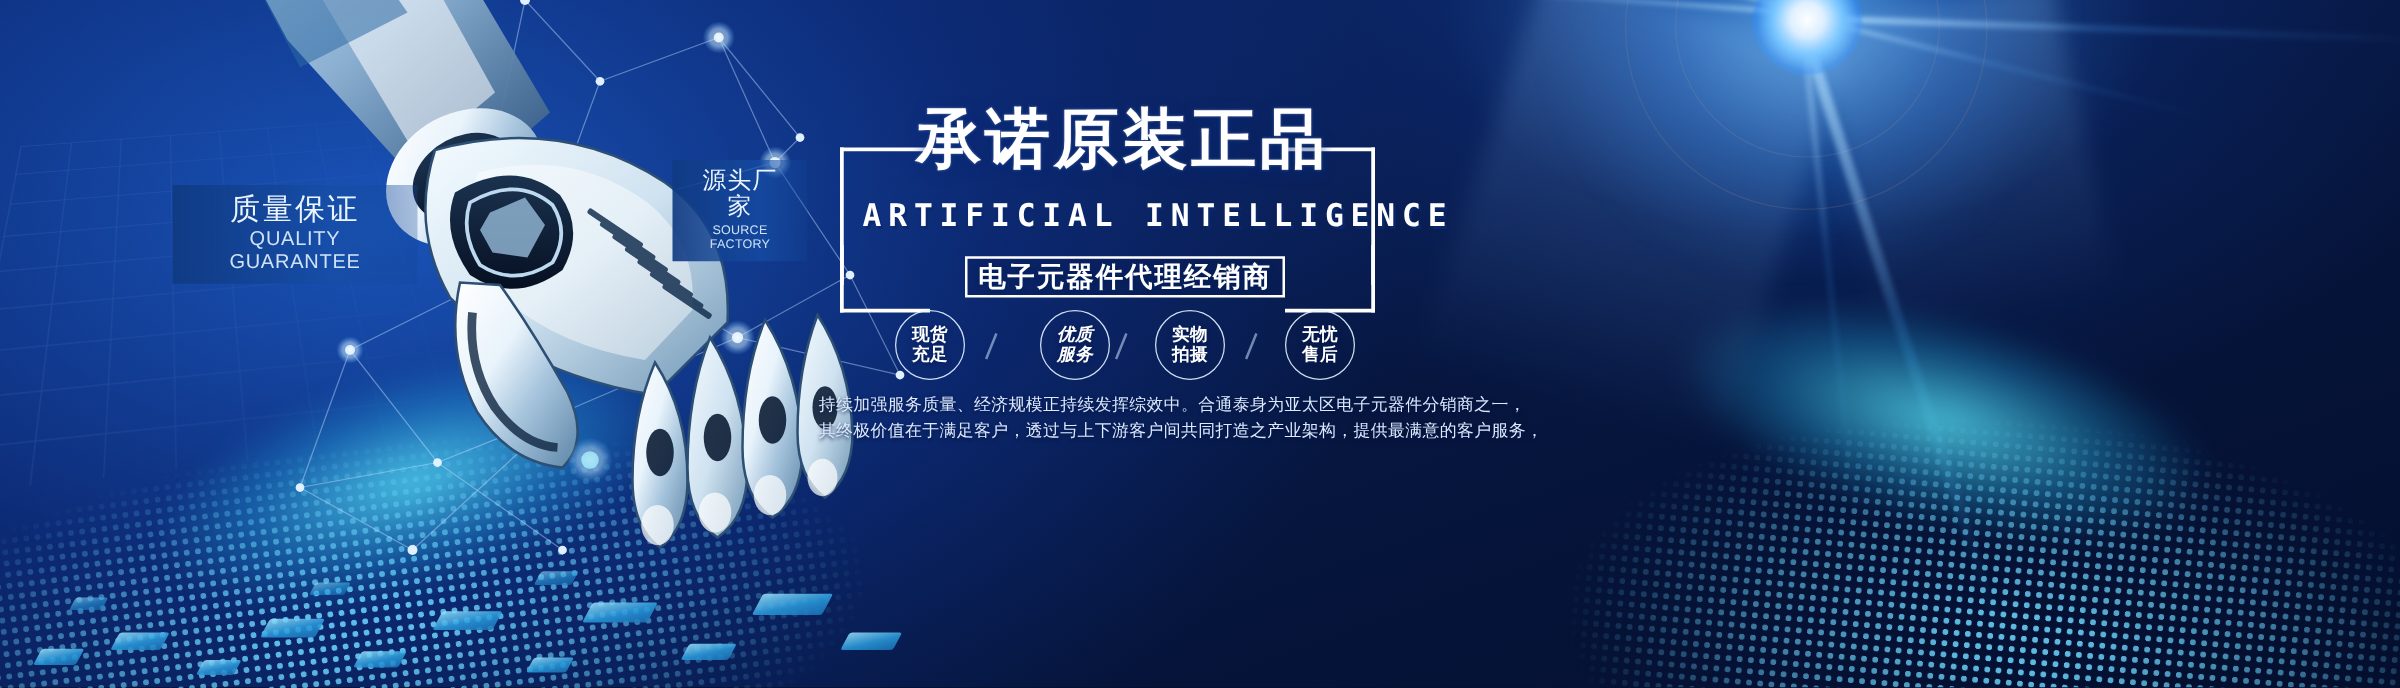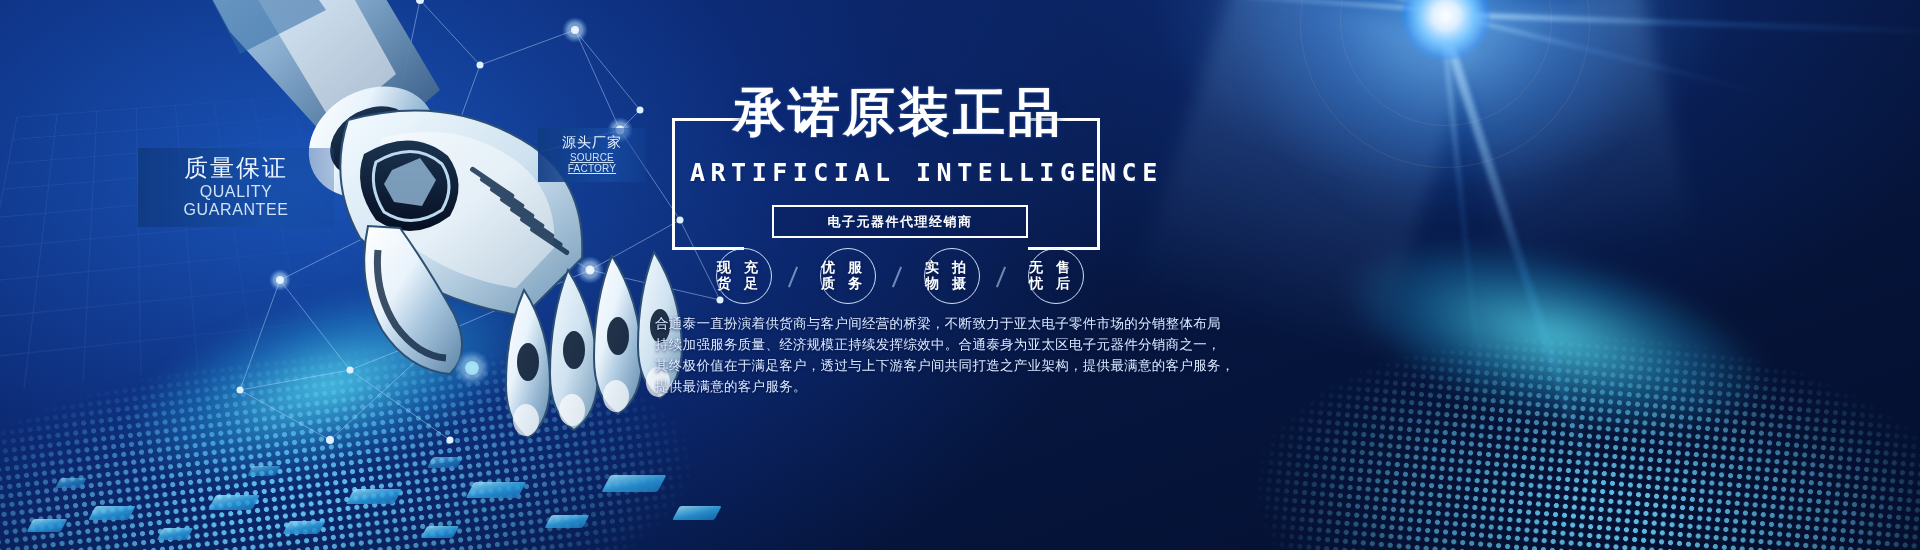--- a/index.html
+++ b/index.html
@@ -95,22 +95,22 @@
   .tag {
     position:absolute; text-align:center; color:#eaf4ff;
     background:linear-gradient(90deg,rgba(16,58,130,.92),rgba(22,78,165,.70) 65%,rgba(20,70,150,.30));
     padding:7px 16px 8px;
   }
   .tag .cn { font-size:24px; letter-spacing:2px; line-height:1.1; font-weight:400; }
   .tag .en { font-size:16px; letter-spacing:.6px; color:#cfe2f8; margin-top:2px; }
 
   #tag-quality { left:138px; top:148px; width:196px; }
   #tag-factory { left:538px; top:128px; width:108px; }
-  #tag-factory .cn { font-size:14px; letter-spacing:1px; }
-  #tag-factory .en { font-size:10px; letter-spacing:.2px;text-decoration:underline; }
+  #tag-factory .cn { font-size:19px; letter-spacing:1px; }
+  #tag-factory .en { font-size:10px; letter-spacing:.2px; }
 
   
   .bracket { position:absolute; border:3px solid #ffffff; }
   #br-tl { left:672px; top:118px; width:72px; height:110px; border-right:none; border-bottom:none; }
   #br-tr { left:1028px; top:118px; width:72px; height:110px; border-left:none; border-bottom:none; }
   #br-bl { left:672px; top:196px; width:72px; height:54px; border-right:none; border-top:none; }
   #br-br { left:1028px; top:196px; width:72px; height:54px; border-left:none; border-top:none; }
 
   #main-title {
     position:absolute; left:718px; top:86px; width:360px; text-align:center;
@@ -124,30 +124,30 @@
     font-family:"DejaVu Sans Mono","Liberation Mono",monospace;
     text-shadow:2px 2px 0 rgba(10,40,110,.85);
     white-space:nowrap;
   }
   #boxed-title {
     position:absolute; left:772px; top:205px; width:256px; height:33px;
     border:2px solid #ffffff; display:flex; align-items:center; justify-content:center;
     background:rgba(8,30,85,.35);
   }
   #boxed-title span {
-    font-size:13px; font-weight:700; color:#ffffff; letter-spacing:1.5px;
+    font-size:22px; font-weight:700; color:#ffffff; letter-spacing:1.5px;
     text-shadow:0 1px 4px rgba(0,30,90,.9);
   }
 
   
   #features { position:absolute; left:716px; top:248px; width:400px; height:60px; }
   .feat {
     position:absolute; top:0; width:56px; height:56px; border-radius:50%;
     border:1.6px solid rgba(225,240,255,.92);
-    display:flex; flex-direction:row; align-items:center; justify-content:center;
+    display:flex; flex-direction:column; align-items:center; justify-content:center;
     color:#ffffff; font-size:14px; font-weight:700; line-height:1.12; letter-spacing:.5px;
     text-shadow:0 1px 4px rgba(0,25,80,.85);
   }
   .sep {
     position:absolute; top:18px; width:2px; height:22px;
     background:rgba(200,225,255,.55); transform:rotate(22deg);
   }
 
   #paragraph {
     position:absolute; left:655px; top:313px; width:660px;
@@ -345,36 +345,34 @@
   <div id="boxed-title">
     <span>电子元器件代理经销商</span>
   </div>
 
   <div id="features">
     <div class="feat" style="left:0px;">
       <span>现货</span>
       <span>充足</span>
     </div>
     <div class="sep" style="left:76px;"></div>
-    <div class="feat" style="left:104px;">
+    <div class="feat" style="left:116px;font-style:italic;">
       <span>优质</span>
       <span>服务</span>
     </div>
     <div class="sep" style="left:180px;"></div>
     <div class="feat" style="left:208px;">
       <span>实物</span>
       <span>拍摄</span>
     </div>
     <div class="sep" style="left:284px;"></div>
     <div class="feat" style="left:312px;">
       <span>无忧</span>
       <span>售后</span>
     </div>
   </div>
 
   <div id="paragraph">
-    <div>合通泰一直扮演着供货商与客户间经营的桥梁，不断致力于亚太电子零件市场的分销整体布局</div>
     <div>持续加强服务质量、经济规模正持续发挥综效中。合通泰身为亚太区电子元器件分销商之一，</div>
     <div>其终极价值在于满足客户，透过与上下游客户间共同打造之产业架构，提供最满意的客户服务，</div>
-    <div>提供最满意的客户服务。</div>
   </div>
 
 </div>
 
 </body></html>

